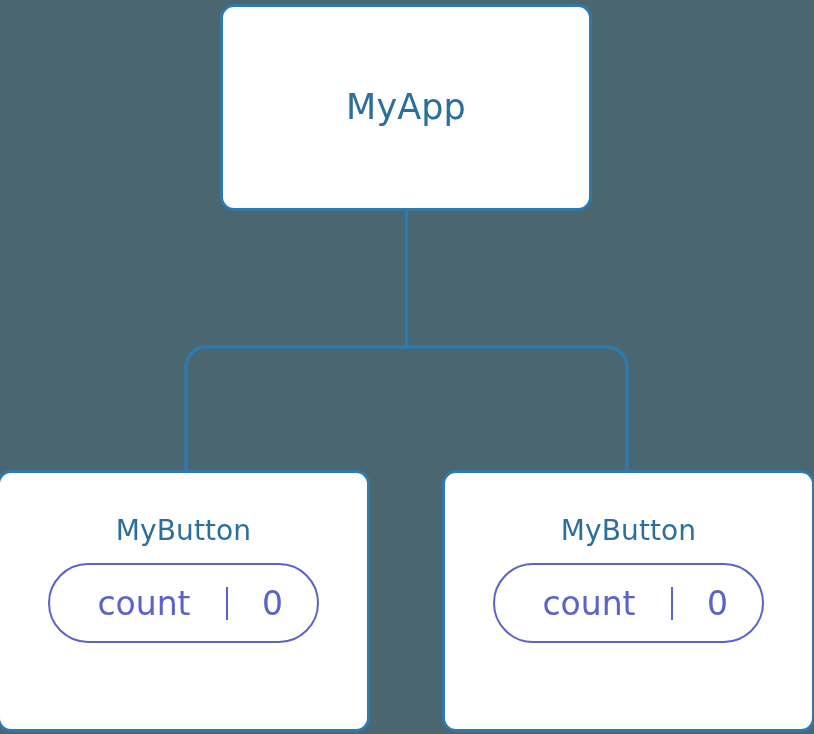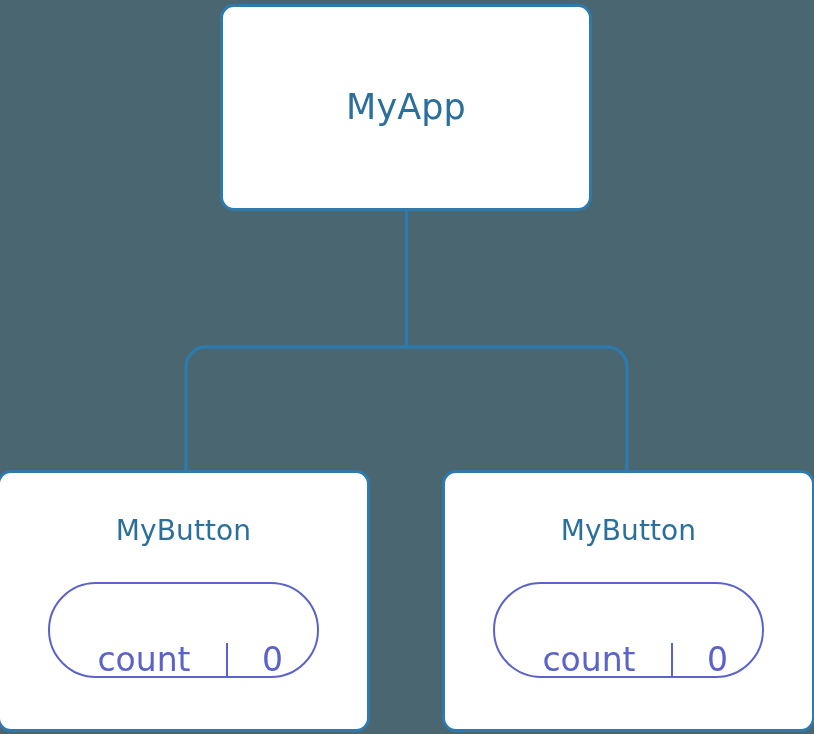--- a/index.html
+++ b/index.html
@@ -71,24 +71,24 @@
     letter-spacing: 0.1px;
     white-space: nowrap;
   }
 
   .node-root .node-title {
     font-size: 35px;
   }
 
   
   .state-pill {
-    margin-top: 37px;
-    height: 96px;
+    margin-top: 18px;
+    height: 80px;
     display: flex;
-    align-items: flex-end;
+    align-items: center;
     border: 2px solid #5b62c8;
     border-radius: 52px;
     box-sizing: border-box;
     background: transparent;
     overflow: hidden;
   }
 
   .state-key,
   .state-val {
     display: flex;

